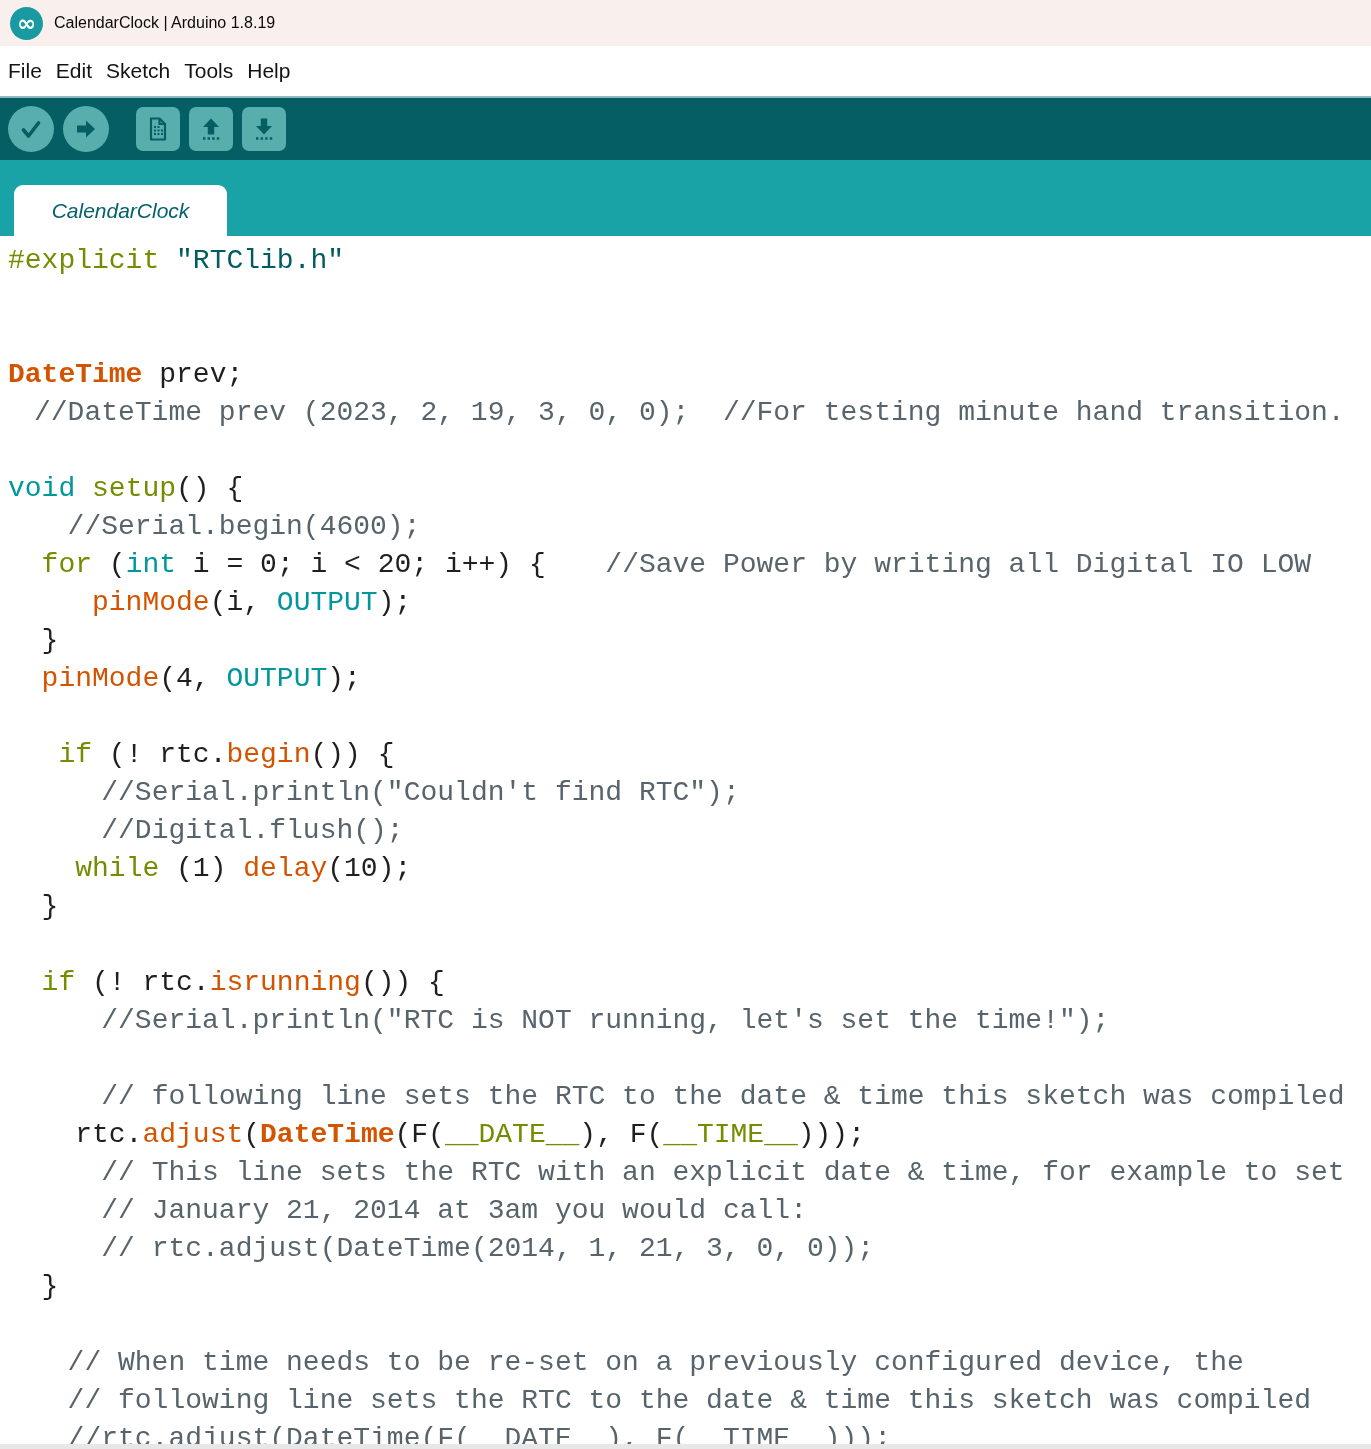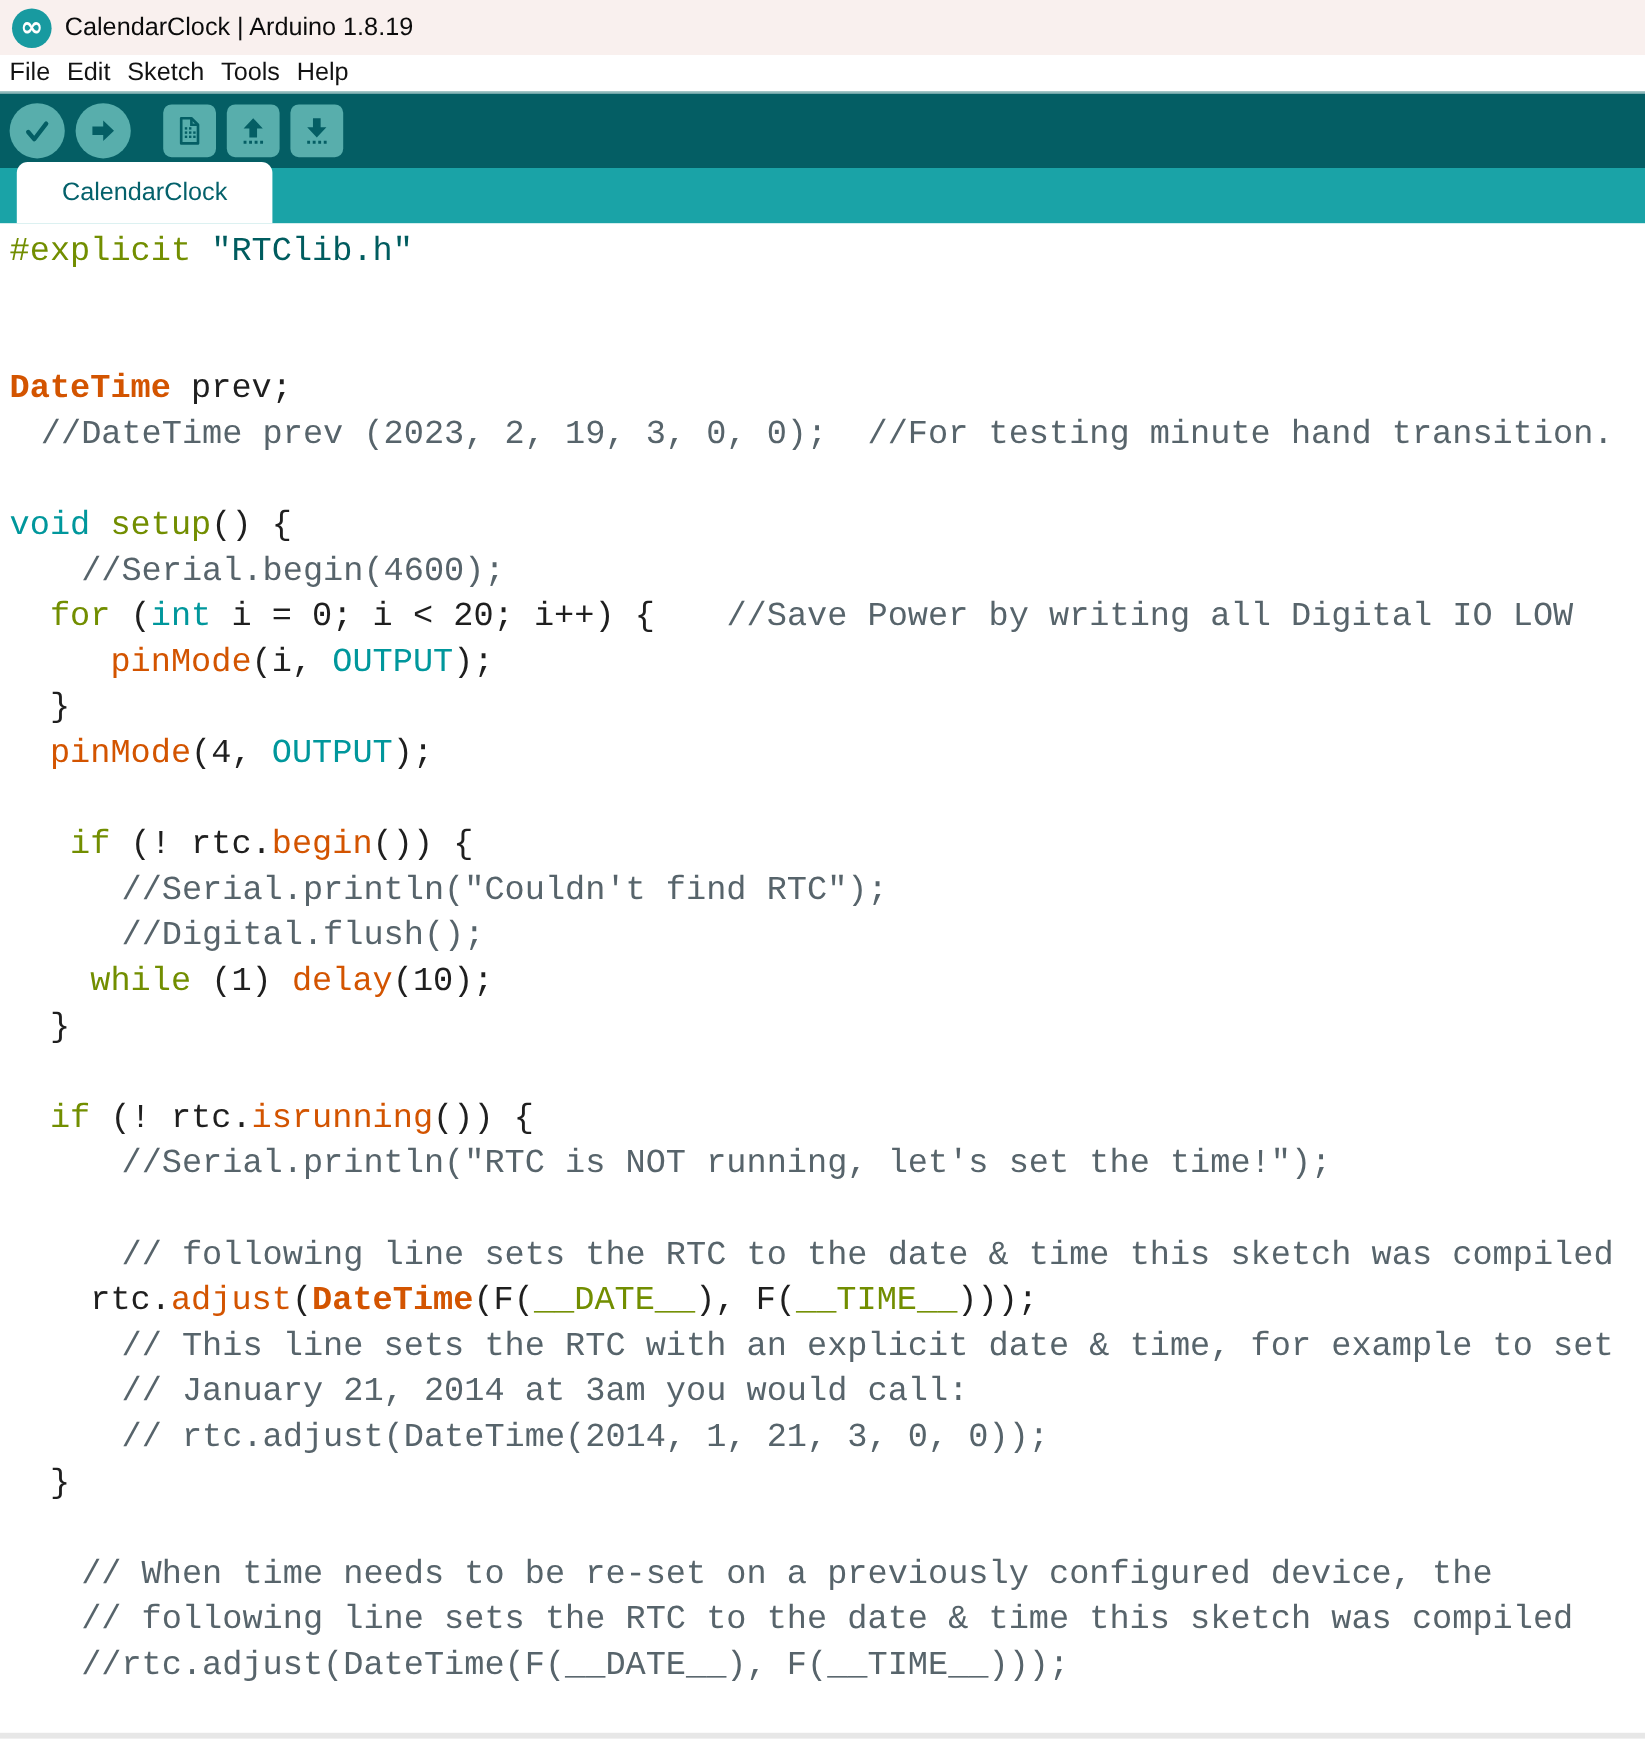--- a/index.html
+++ b/index.html
@@ -14,43 +14,43 @@
     height:46px; background:var(--titlebar-bg);
     display:flex; align-items:center; padding:0 10px;
   }
   .logo {
     width:33px; height:33px; border-radius:50%;
     background:var(--logo-bg); color:#fff;
     display:flex; align-items:center; justify-content:center;
     font-family:"DejaVu Sans", sans-serif; font-size:23px; font-weight:bold;
     line-height:1;
   }
-  .title-text { margin-left:11px; font-size:21px; color:#0b0b0b; }
+  .title-text { margin-left:11px; font-size:16px; color:#0b0b0b; }
   
   .menubar {
-    height:32px; background:#fff; display:flex; align-items:center;
+    height:52px; background:#fff; display:flex; align-items:center;
     padding:0 8px; border-bottom:2px solid var(--separator);
   }
   .menu-item { font-size:21px; color:#131313; margin-right:14px; cursor:default; }
   
   .toolbar {
     height:62px; background:var(--toolbar-bg);
     display:flex; align-items:center; padding-left:8px;
   }
   .tbtn {
     width:46px; height:46px; background:var(--button-fill);
     border:none; padding:0; margin-right:9px; cursor:pointer;
     display:flex; align-items:center; justify-content:center;
   }
   .tbtn.circle { border-radius:50%; }
   .tbtn.square { width:44px; height:44px; border-radius:7px; }
   .tbtn.gap { margin-left:18px; }
   .tbtn svg { display:block; }
   
-  .tabstrip { height:46px; background:var(--tabstrip-bg); position:relative; }
+  .tabstrip { height:76px; background:var(--tabstrip-bg); position:relative;font-style:italic; }
   .tab {
     position:absolute; left:14px; bottom:0; width:213px; height:51px;
     background:#fff; border-radius:9px 9px 0 0;
     display:flex; align-items:center; justify-content:center;
     font-size:21px; color:var(--tab-text); cursor:pointer;
   }
   
   .editor {
     background:#fff; height:1238px; overflow:hidden;
     padding:6px 0 0 8px;

